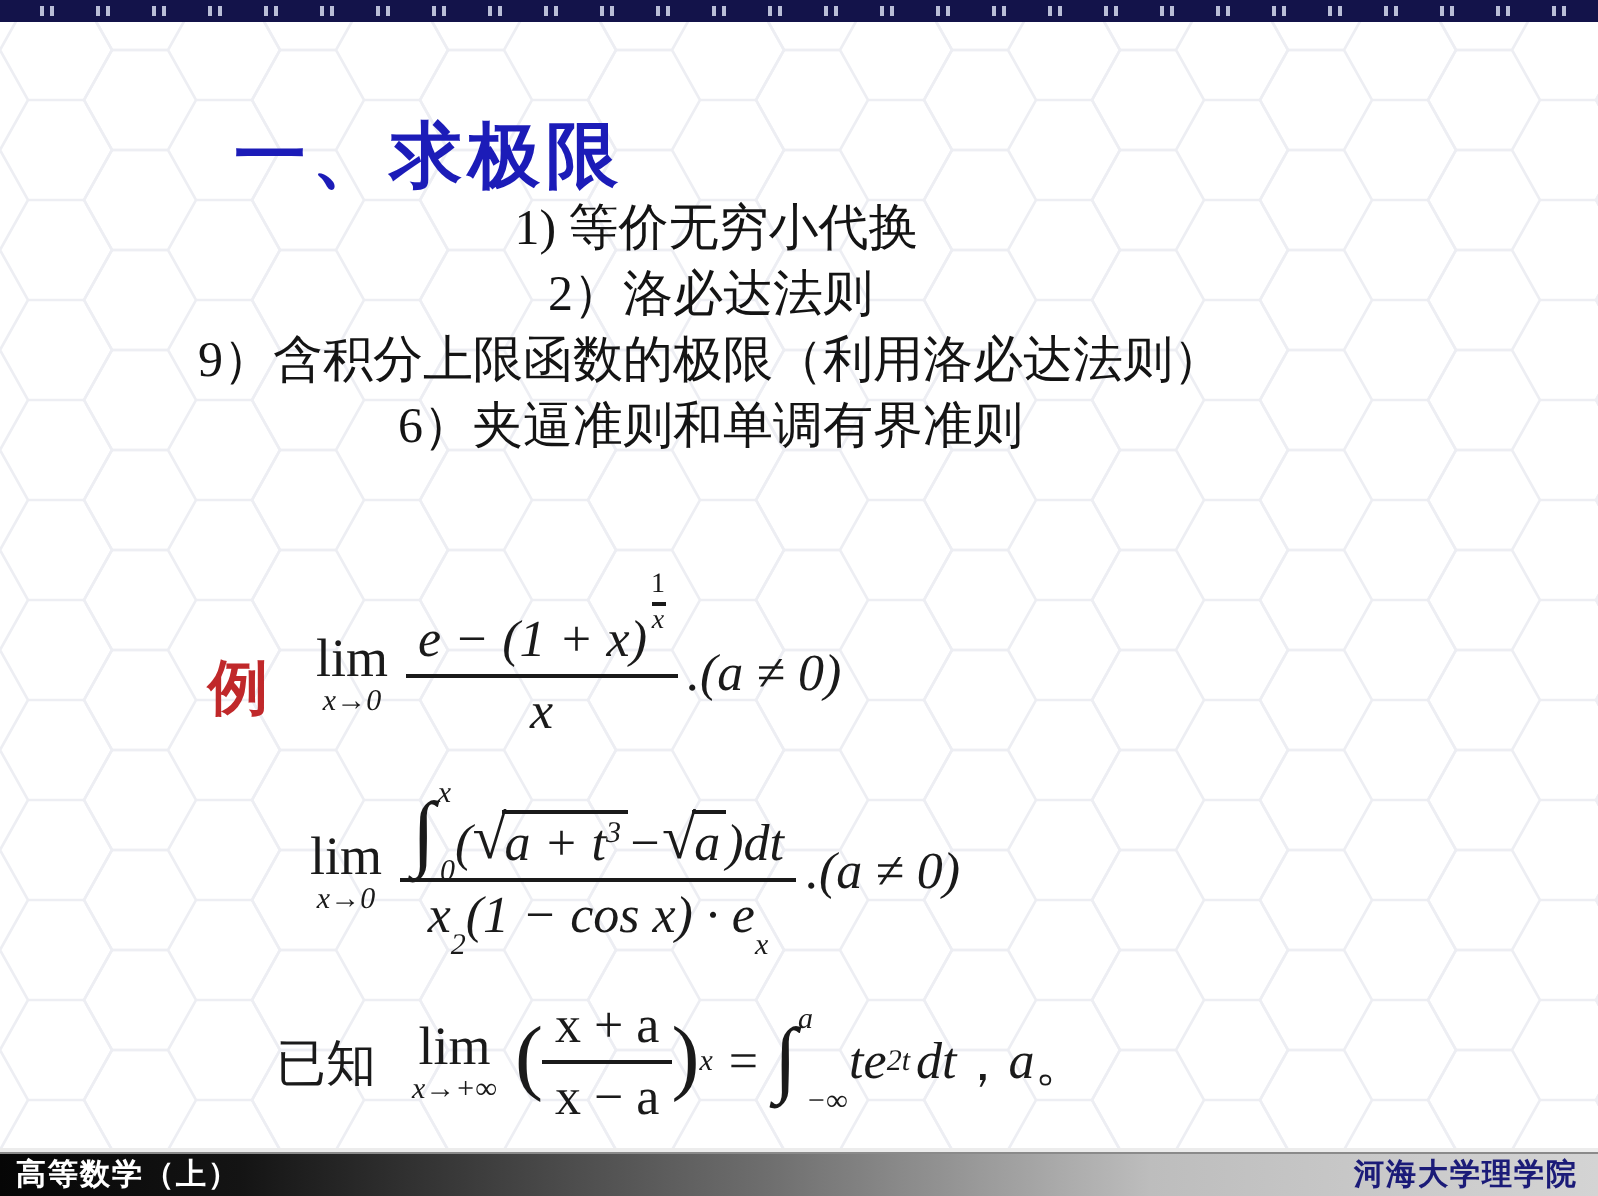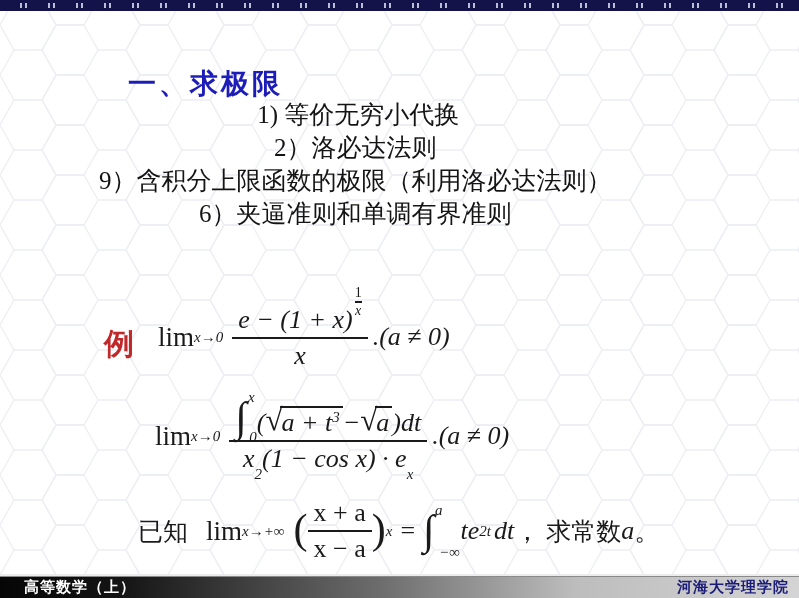--- a/index.html
+++ b/index.html
@@ -23,34 +23,34 @@
       transparent 0 20px,
       rgba(215,220,240,.85) 20px 22px,
       transparent 22px 25px,
       rgba(215,220,240,.85) 25px 27px,
       transparent 27px 28px);
   }
   
   .content{position:absolute;left:0;top:0;width:799px;height:598px;z-index:2;}
   .title{
     position:absolute;left:113px;top:50px;
-    font-size:28px;font-weight:bold;color:#1c1cb8;
-    letter-spacing:3px;margin:15px;
+    font-size:36px;font-weight:bold;color:#1c1cb8;
+    letter-spacing:3px;margin:4px;
   }
   .list{position:absolute;left:99px;top:98px;font-size:25px;color:#141414;text-align:center;}
   .list .li{height:33px;line-height:33px;white-space:nowrap;}
   .list .li.indent1{padding-left:6px;}
   .list .sup-inf{font-size:17px;vertical-align:6px;}
   
   .frow{
     position:absolute;display:flex;align-items:center;
     font-size:26px;color:#1a1a1a;white-space:nowrap;
   }
   .it{font-style:italic;}
-  .lim{display:inline-flex;align-items:center;margin-right:9px;}
+  .lim{display:inline-flex;flex-direction:column;align-items:center;margin-right:9px;}
   .lim .w{font-size:27px;line-height:1.05;}
   .lim .s{font-size:15px;font-style:italic;line-height:1.1;}
   .frac{display:inline-flex;flex-direction:column;align-items:center;vertical-align:middle;}
   .frac .fbar{align-self:stretch;height:2px;background:#1a1a1a;margin:2px 0;}
   .frac .num,.frac .den{padding:0 6px;display:inline-flex;align-items:flex-end;}
   .supfrac{
     display:inline-flex;flex-direction:column;align-items:center;
     font-size:14px;line-height:1.05;transform:translateY(-17px);
     margin-left:2px;
   }
@@ -78,21 +78,21 @@
   
   .footer{
     position:absolute;left:0;bottom:0;width:799px;height:22px;z-index:3;
     background:linear-gradient(90deg,#060606 0%,#141414 15%,#6e6e6e 48%,#bdbdbd 72%,#d4d4d4 100%);
     border-top:2px solid #ececec;
     box-shadow:inset 0 1px 0 #8a8a8a;
     display:flex;align-items:center;justify-content:space-between;
     font-family:"Liberation Sans","DejaVu Sans",sans-serif;
     font-size:15px;font-weight:bold;
   }
-  .footer .fl{color:#ffffff;margin-left:24px;letter-spacing:1px;}
+  .footer .fl{color:#ffffff;margin-left:8px;letter-spacing:1px;}
   .footer .fr{color:#1b1b78;margin-right:10px;letter-spacing:1px;}
 </style>
 </head>
 <body>
 
 <svg class="hexbg" width="799" height="598">
   <defs>
     <pattern id="hex" width="84" height="50" patternUnits="userSpaceOnUse">
       <g fill="none" stroke="#edeef3" stroke-width="1.3">
         <path d="M14 0 L42 0 L56 25 L42 50 L14 50 L0 25 Z"></path>
@@ -193,21 +193,20 @@
     <span style="margin:0 8px;">=</span>
     <span class="int wide">
       <span class="sign">∫</span>
       <span class="isup">a</span>
       <span class="isub">−∞</span>
     </span>
     <span class="it" style="margin-left:12px;">te</span>
       <sup class="e">2t</sup>
     <span class="it" style="margin-left:3px;">dt</span>
     <span class="cn">，</span>
-    <span class="cn" style="font-size:25px;margin-left:6px;">求常数</span>
       <span class="it">a</span>
       <span class="cn">。</span>
   </div>
 
 </div>
 
 <div class="footer">
   <span class="fl">高等数学（上）</span>
   <span class="fr">河海大学理学院</span>
 </div>

